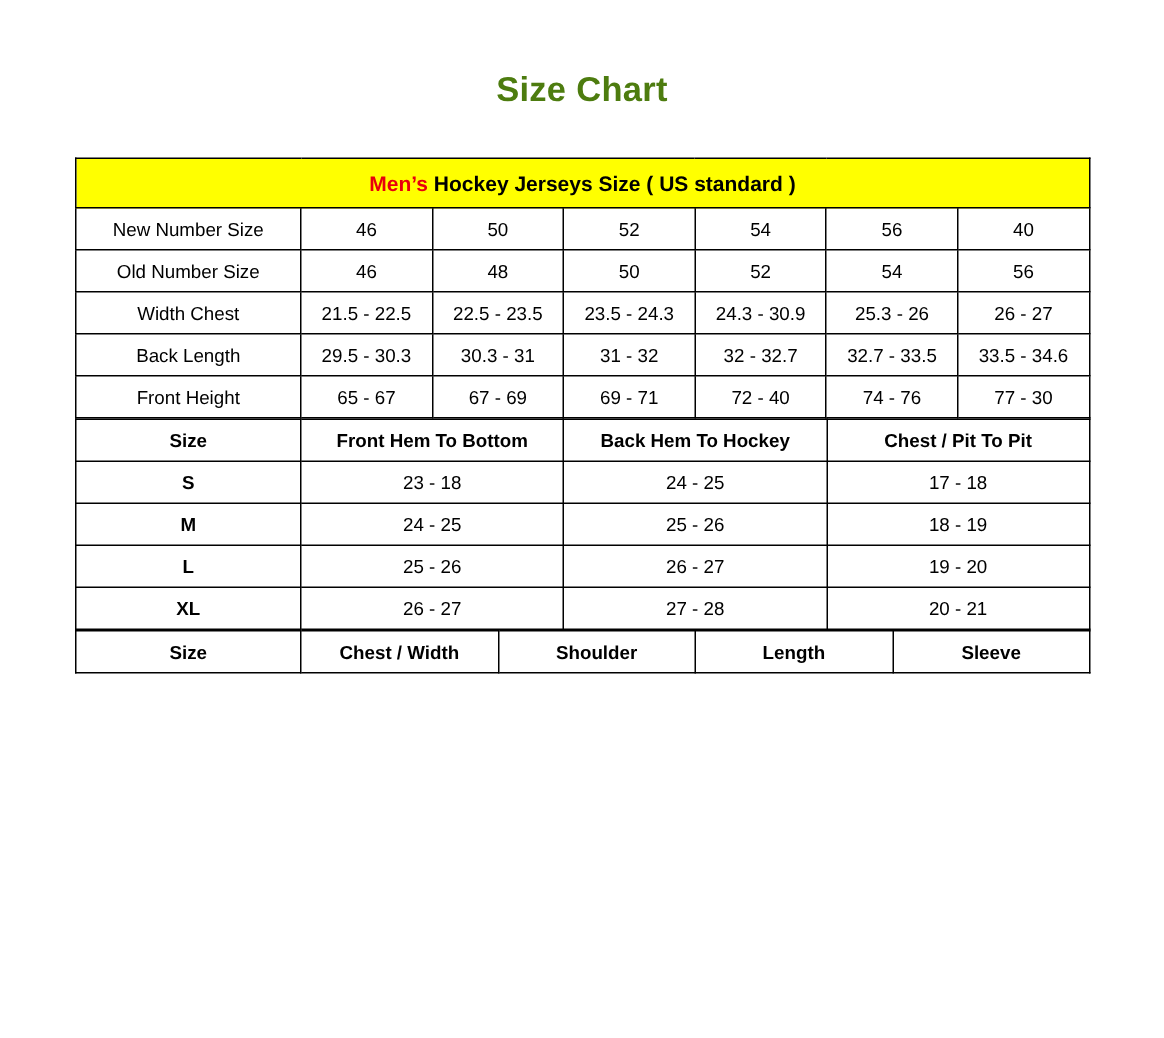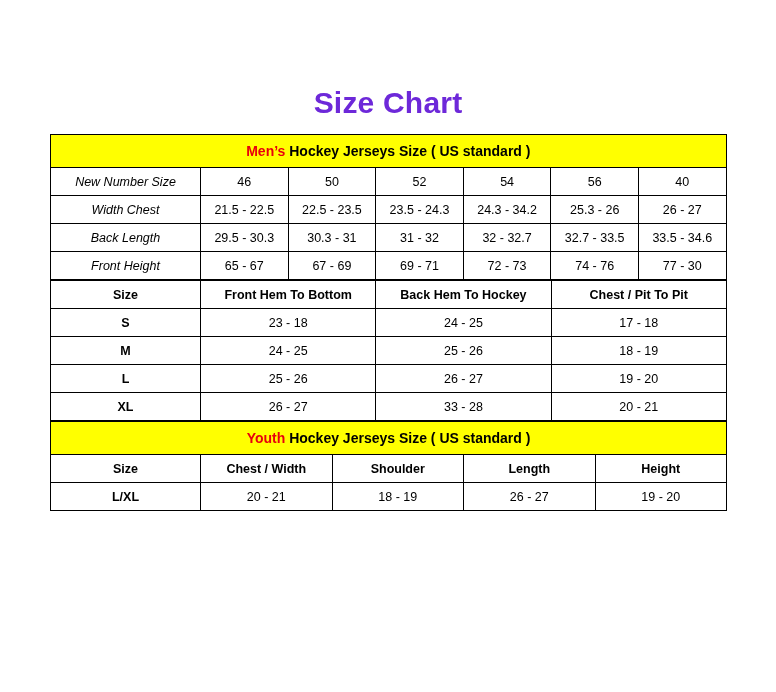--- a/index.html
+++ b/index.html
@@ -15,30 +15,30 @@
     overflow: hidden;
   }
   .page {
     width: 776px;
     height: 692px;
     position: relative;
     box-sizing: border-box;
   }
   .title {
     text-align: center;
-    color: #6d28d9;
-    font-size: 30px;
-    font-weight: bold;
-    padding-top: 86px;
+    color: #4d7c0f;
+    font-size: 23px;
+    font-weight: bold;
+    padding-top: 46px;
     padding-bottom: 0;
     letter-spacing: 0.2px;
   }
   .tables {
     width: 676px;
-    margin: 14px auto 0 auto;
+    margin: 32px auto 0 auto;
   }
   table {
     border-collapse: collapse;
     width: 100%;
     table-layout: fixed;
   }
   td, th {
     border: 1px solid #000000;
     text-align: center;
     vertical-align: middle;
@@ -55,21 +55,20 @@
   }
   .banner .accent {
     color: #e8000d;
     font-weight: bold;
   }
   .hdr td {
     font-weight: bold;
   }
   .rowlabel {
     font-weight: normal;
-    font-style: italic;
   }
   .bold-cell {
     font-weight: bold;
   }
   
   .men col.c0 { width: 150px; }
   .men col.cx { width: 87.6px; }
   
   .women col.c0 { width: 150px; }
   .women col.cx { width: 175.3px; }
@@ -103,43 +102,52 @@
         <tr>
           <td class="rowlabel">New Number Size</td>
           <td>46</td>
           <td>50</td>
           <td>52</td>
           <td>54</td>
           <td>56</td>
           <td>40</td>
         </tr>
         <tr>
+          <td class="rowlabel">Old Number Size</td>
+          <td>46</td>
+          <td>48</td>
+          <td>50</td>
+          <td>52</td>
+          <td>54</td>
+          <td>56</td>
+        </tr>
+        <tr>
           <td class="rowlabel">Width Chest</td>
           <td>21.5 - 22.5</td>
           <td>22.5 - 23.5</td>
           <td>23.5 - 24.3</td>
-          <td>24.3 - 34.2</td>
+          <td>24.3 - 30.9</td>
           <td>25.3 - 26</td>
           <td>26 - 27</td>
         </tr>
         <tr>
           <td class="rowlabel">Back Length</td>
           <td>29.5 - 30.3</td>
           <td>30.3 - 31</td>
           <td>31 - 32</td>
           <td>32 - 32.7</td>
           <td>32.7 - 33.5</td>
           <td>33.5 - 34.6</td>
         </tr>
         <tr>
           <td class="rowlabel">Front Height</td>
           <td>65 - 67</td>
           <td>67 - 69</td>
           <td>69 - 71</td>
-          <td>72 - 73</td>
+          <td>72 - 40</td>
           <td>74 - 76</td>
           <td>77 - 30</td>
         </tr>
       </tbody>
     </table>
 
     <table class="women">
       <colgroup>
         <col class="c0">
           <col class="cx">
@@ -167,49 +175,39 @@
         </tr>
         <tr>
           <td class="bold-cell">L</td>
           <td>25 - 26</td>
           <td>26 - 27</td>
           <td>19 - 20</td>
         </tr>
         <tr>
           <td class="bold-cell">XL</td>
           <td>26 - 27</td>
-          <td>33 - 28</td>
+          <td>27 - 28</td>
           <td>20 - 21</td>
         </tr>
       </tbody>
     </table>
 
     <table class="youth">
       <colgroup>
         <col class="c0">
           <col class="cx">
           <col class="cx">
           <col class="cx">
           <col class="cx">
       </colgroup>
       <tbody>
-        <tr class="banner">
-          <td colspan="5"><span class="accent">Youth</span><span> Hockey Jerseys Size ( US standard )</span></td>
-        </tr>
         <tr class="hdr">
           <td>Size</td>
           <td>Chest / Width</td>
           <td>Shoulder</td>
           <td>Length</td>
-          <td>Height</td>
-        </tr>
-        <tr>
-          <td class="bold-cell">L/XL</td>
-          <td>20 - 21</td>
-          <td>18 - 19</td>
-          <td>26 - 27</td>
-          <td>19 - 20</td>
+          <td>Sleeve</td>
         </tr>
       </tbody>
     </table>
 
   </div>
 </div>
 
 </body></html>

